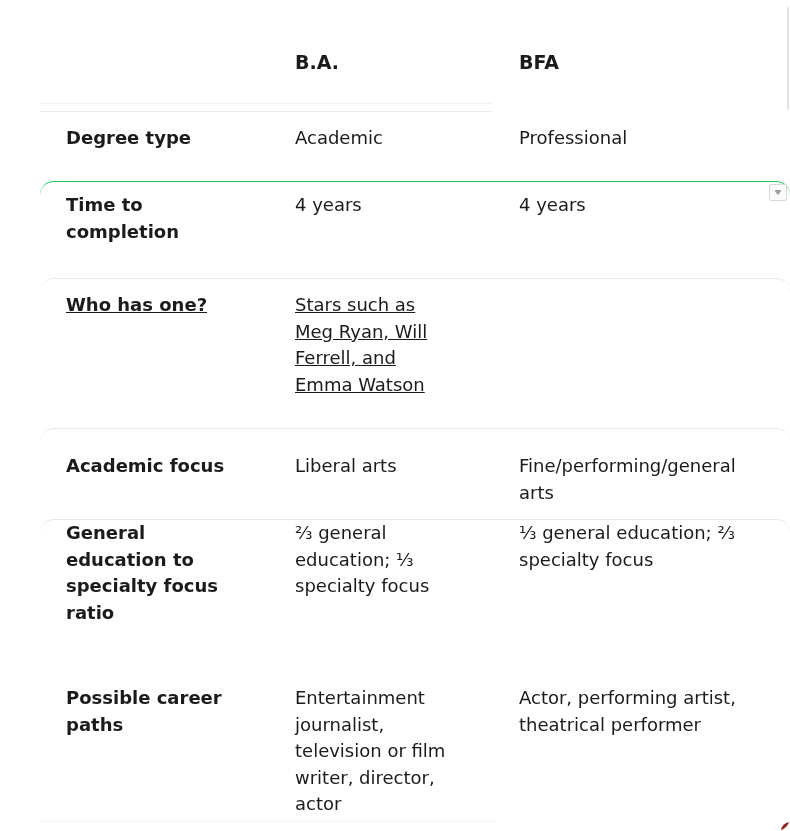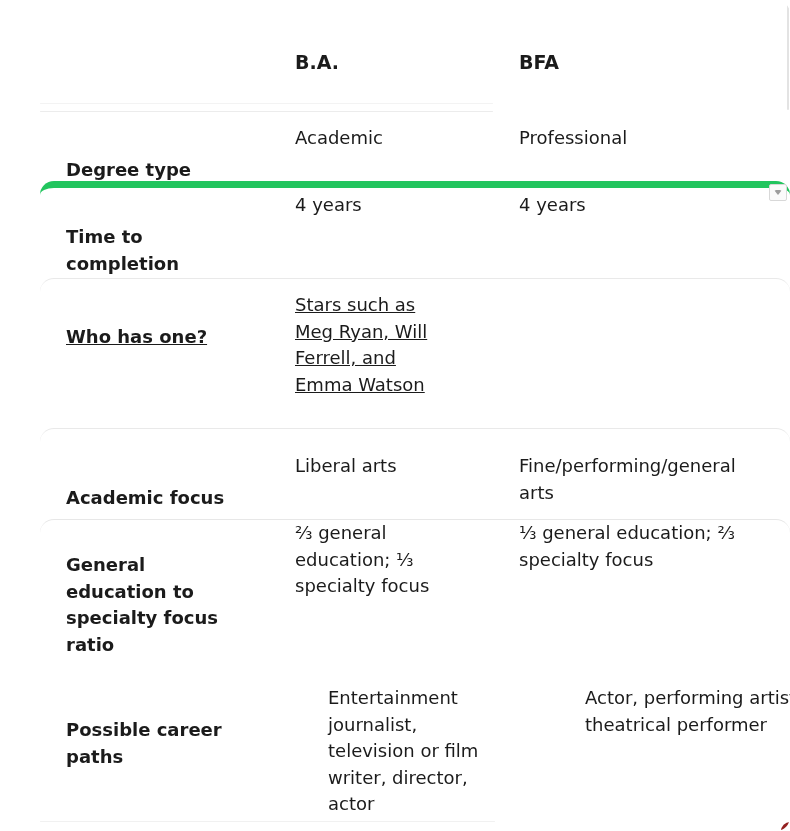--- a/index.html
+++ b/index.html
@@ -6,32 +6,32 @@
   html, body { width: 790px; height: 831px; background: #ffffff; overflow: hidden; }
   body { font-family: "DejaVu Sans", sans-serif; color: #1b1b1b; position: relative; }
 
   .canvas { position: absolute; inset: 0; }
 
   .table-wrap { position: absolute; left: 40px; top: 0; width: 750px; }
 
   .trow { display: grid; grid-template-columns: 229px 224px 297px; }
   .trow .cell { padding-left: 26px; padding-right: 14px; white-space: pre-line;
                 font-size: 18px; line-height: 26.5px; }
-  .trow .cell.label { font-weight: bold; margin-top: 32px; }
+  .trow .cell.label { font-weight: bold; }
 
   .header-row { height: 111px; }
   .header-row .cell { padding-top: 50px; font-size: 19px; line-height: 24px;
                       font-weight: bold; }
 
   .r1 { height: 70px;  border-top: 1px solid transparent; padding-top: 13px; }
-  .r2 { height: 97px;  border-top: 7px solid #22c55e; padding-top: 4px; }
+  .r2 { height: 97px;  border-top: 1px solid #22c55e; padding-top: 10px; }
   .r3 { height: 150px; border-top: 1px solid #e9e9e9; padding-top: 13px; text-decoration: underline; }
   .r4 { height: 91px;  border-top: 1px solid #e9e9e9; padding-top: 24px; }
   .r5 { height: 149px; border-top: 1px solid #e7e7e7; }
-  .r6 { height: 163px; padding-top: 17px; gap: 33px; }
+  .r6 { height: 163px; padding-top: 17px; }
 
   
   .header-line-1 { position: absolute; left: 40px; top: 103px; width: 453px; height: 1px;
                    background: #f3f3f3; }
   .header-line-2 { position: absolute; left: 40px; top: 111px; width: 453px; height: 1px;
                    background: #ececec; }
 
   
   .bottom-line { position: absolute; left: 40px; top: 821px; width: 455px; height: 1px;
                  background: #f1f1f1; }

